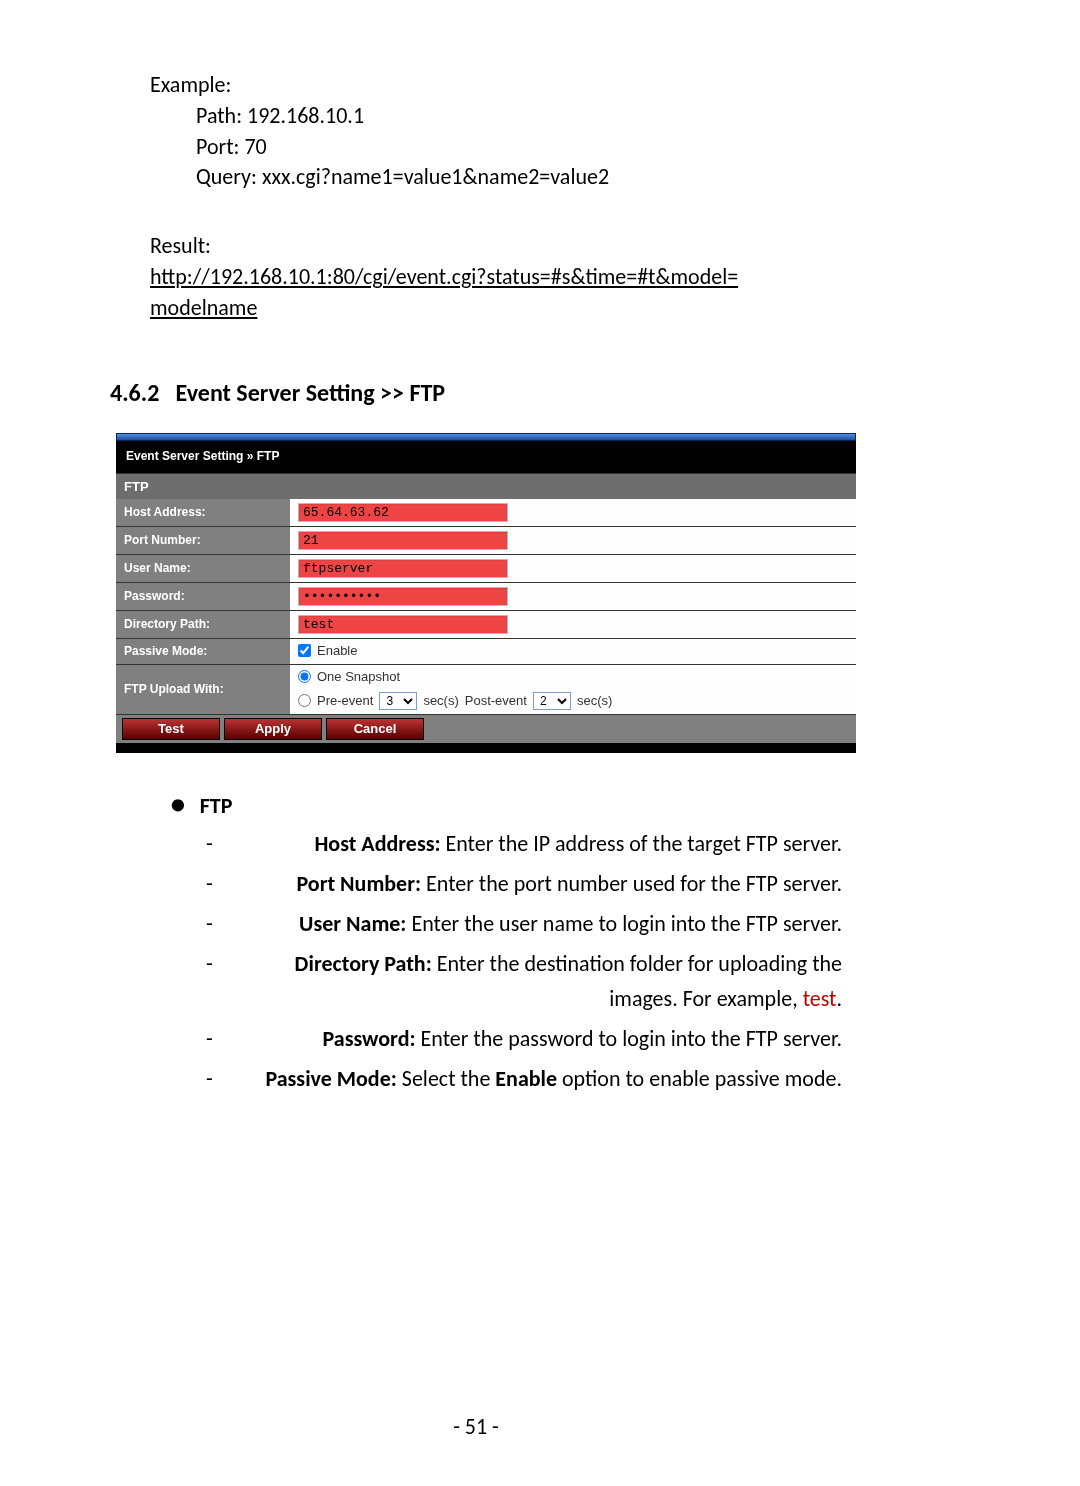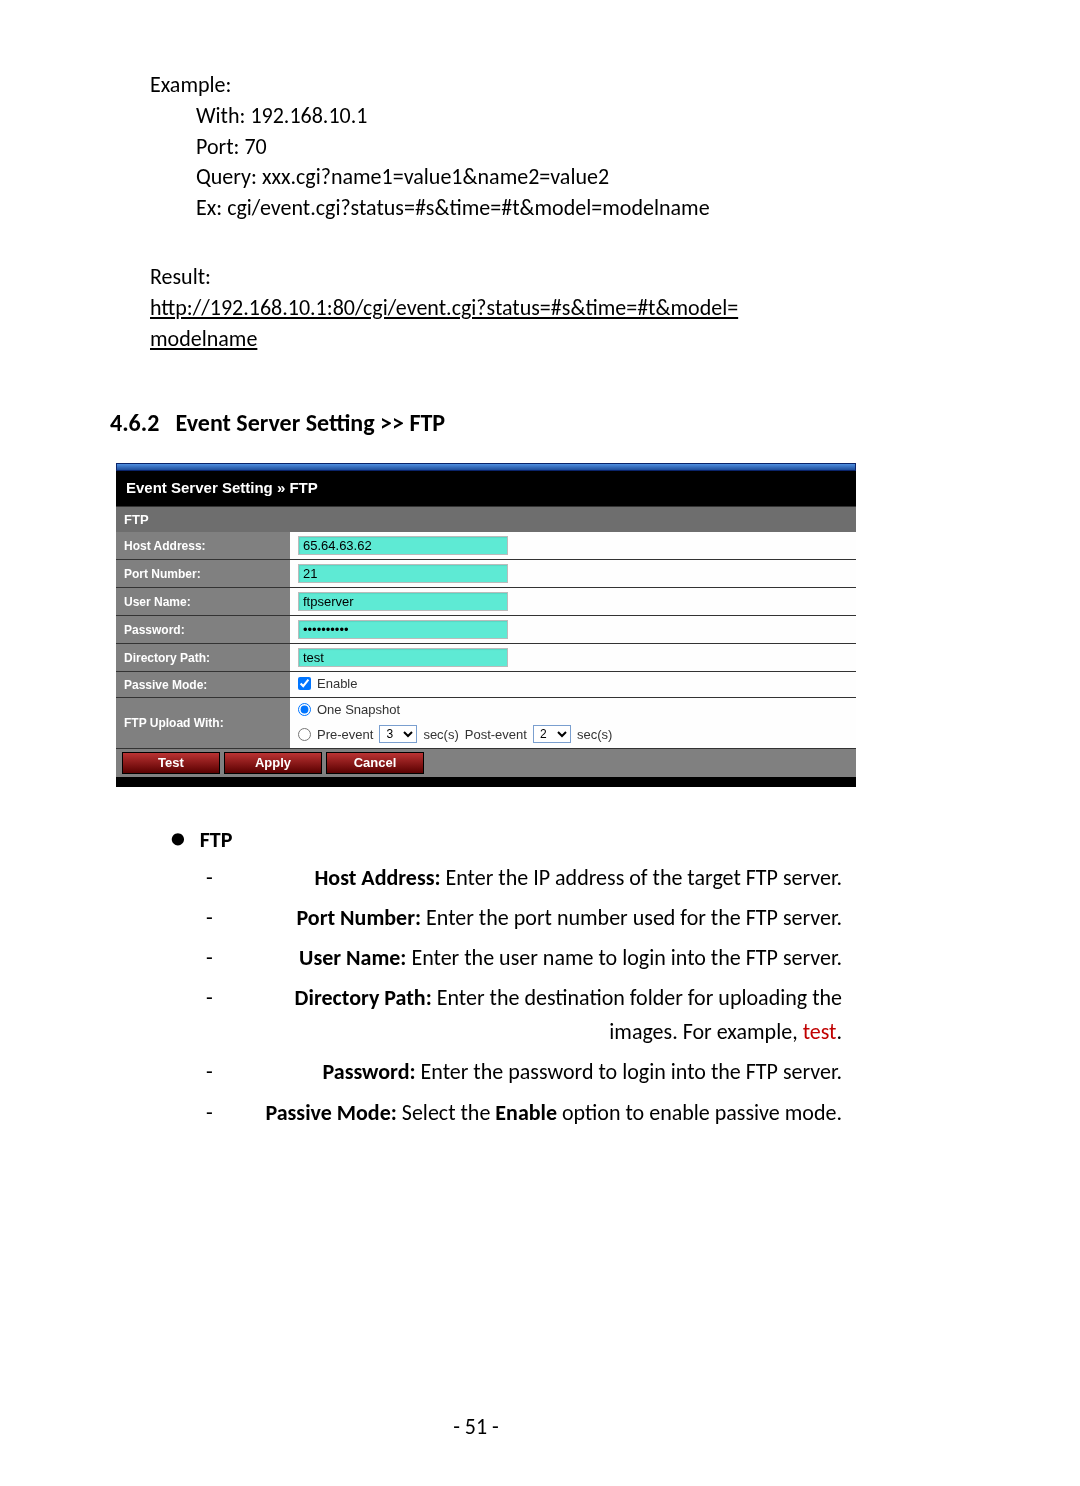--- a/index.html
+++ b/index.html
@@ -50,21 +50,21 @@
     padding-bottom: 10px;
   }
   .panel-titlebar {
     height: 6px;
     background: linear-gradient(#4f8fe0, #1e4d9a);
     border: 1px solid #0a246a;
   }
   .panel-heading {
     color: #fff;
     font-weight: bold;
-    font-size: 15px;
+    font-size: 12px;
     padding: 8px 15px 10px 10px;
     font-family: Arial, sans-serif;
   }
   .panel-section-header {
     background: #6e6e6e;
     color: #fff;
     font-weight: bold;
     font-size: 13px;
     padding: 5px 8px;
     border-top: 1px solid #333;
@@ -88,26 +88,26 @@
     color: #fff;
     font-size: 12px;
     font-weight: bold;
   }
   .form-table td.value {
     background: #fefefe;
     color: #333;
     font-size: 13px;
   }
   .text-input {
-    font-family: Liberation Sans, sans-serif;
+    font-family: Liberation Mono, monospace;
     font-size: 13px;
     padding: 1px 4px;
     width: 200px;
     border: 1px solid #bbb;
-    background: #5eead4;
+    background: #ef4444;
     box-shadow: inset 1px 1px 1px rgba(0,0,0,.08);
   }
   .checkbox-line, .radio-line {
     display: inline-flex;
     align-items: center;
     gap: 6px;
     font-size: 13px;
     color: #333;
   }
   input[type=checkbox], input[type=radio] {
@@ -190,24 +190,23 @@
   }
 </style>
 </head>
 <body>
 
 <div class="page">
 
   <div class="narrative">
     <span class="example-label">Example:</span>
     <div class="indented">
-      <div>With: 192.168.10.1</div>
+      <div>Path: 192.168.10.1</div>
       <div>Port: 70</div>
       <div>Query: xxx.cgi?name1=value1&amp;name2=value2</div>
-      <div>Ex: cgi/event.cgi?status=#s&amp;time=#t&amp;model=modelname</div>
     </div>
     <div class="result">
       <div>Result:</div>
       <span class="underline"><span>http://192.168.10.1:80/cgi/event.cgi?status=#s&amp;time=#t&amp;model=</span><br><span>modelname</span></span>
     </div>
   </div>
 
   <h2 class="section-heading">
     <span>4.6.2</span>&nbsp;&nbsp;&nbsp;<span>Event Server Setting &gt;&gt; FTP</span>
   </h2>

